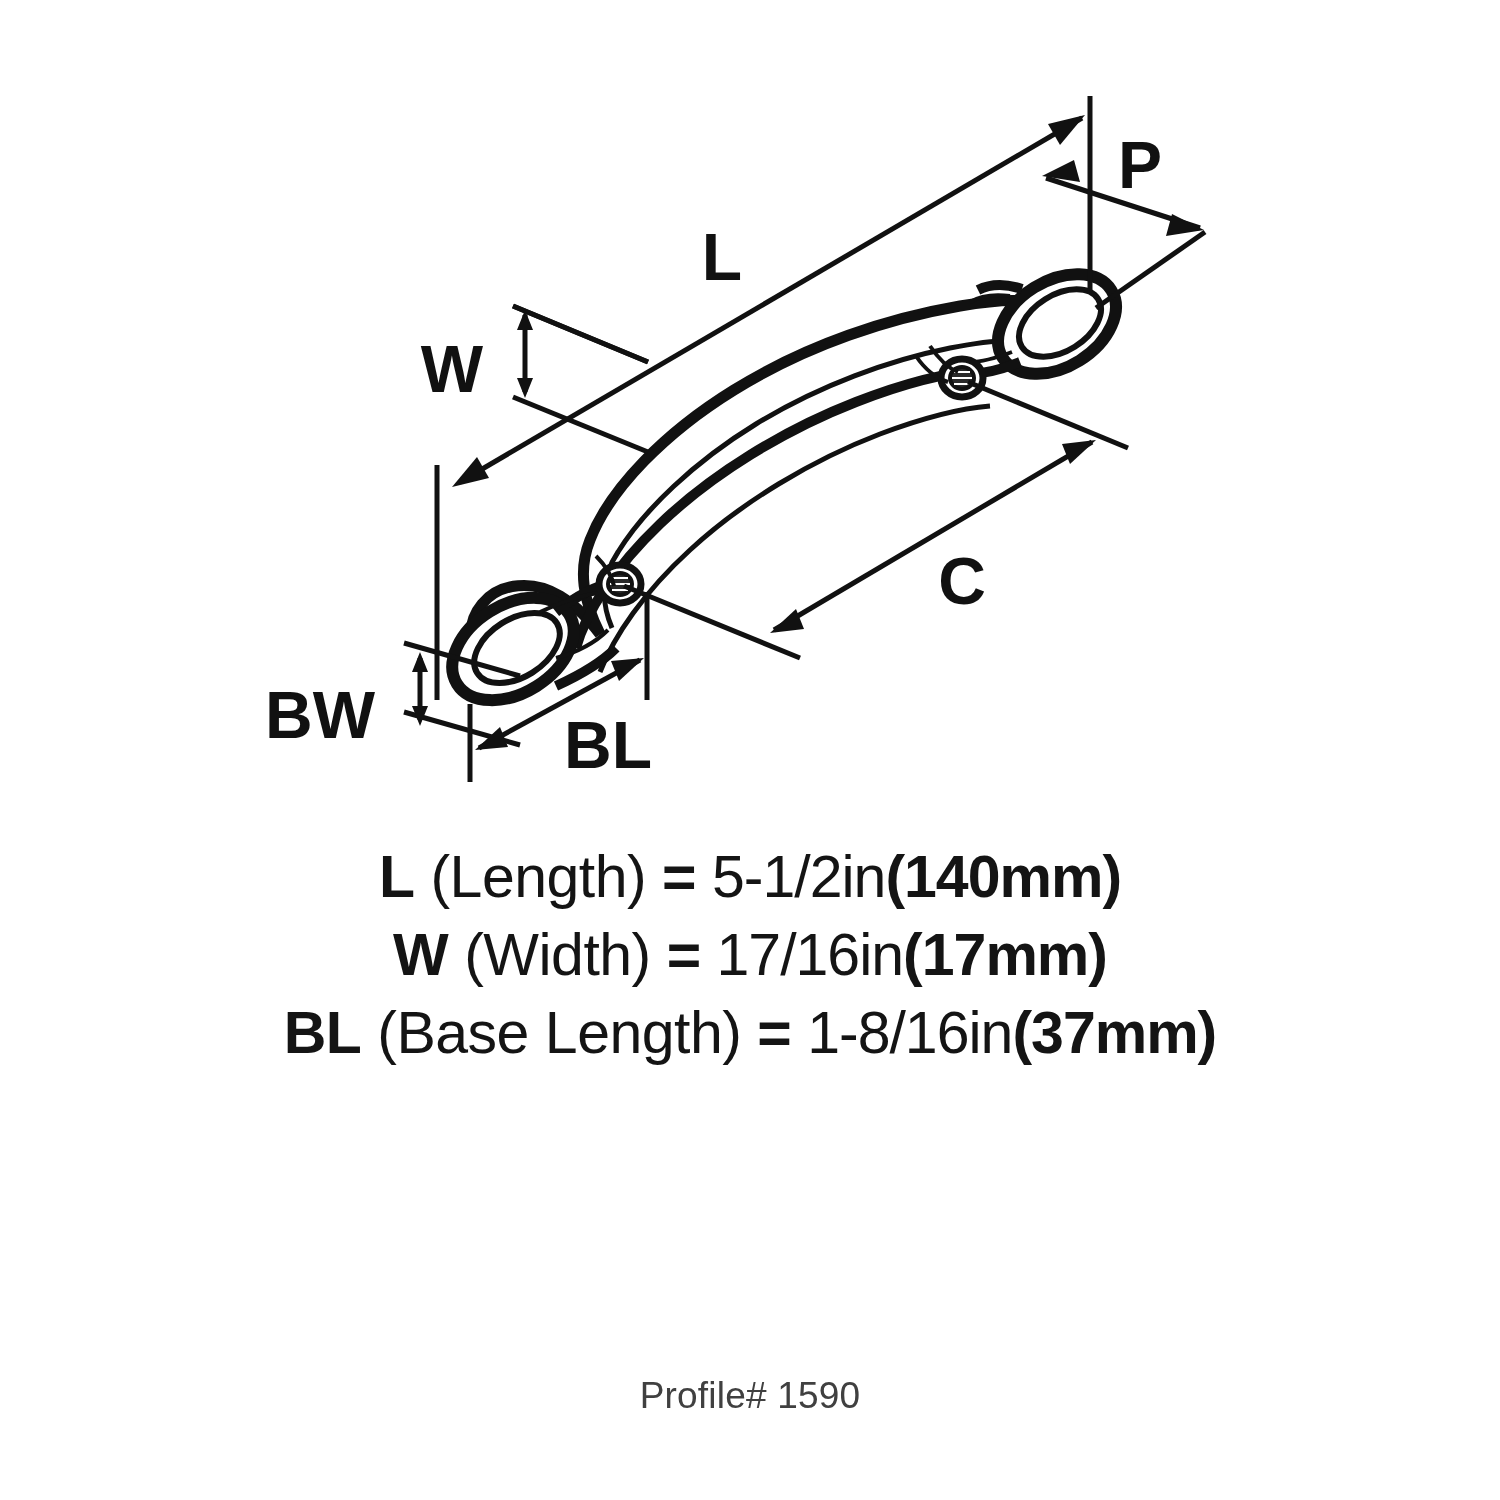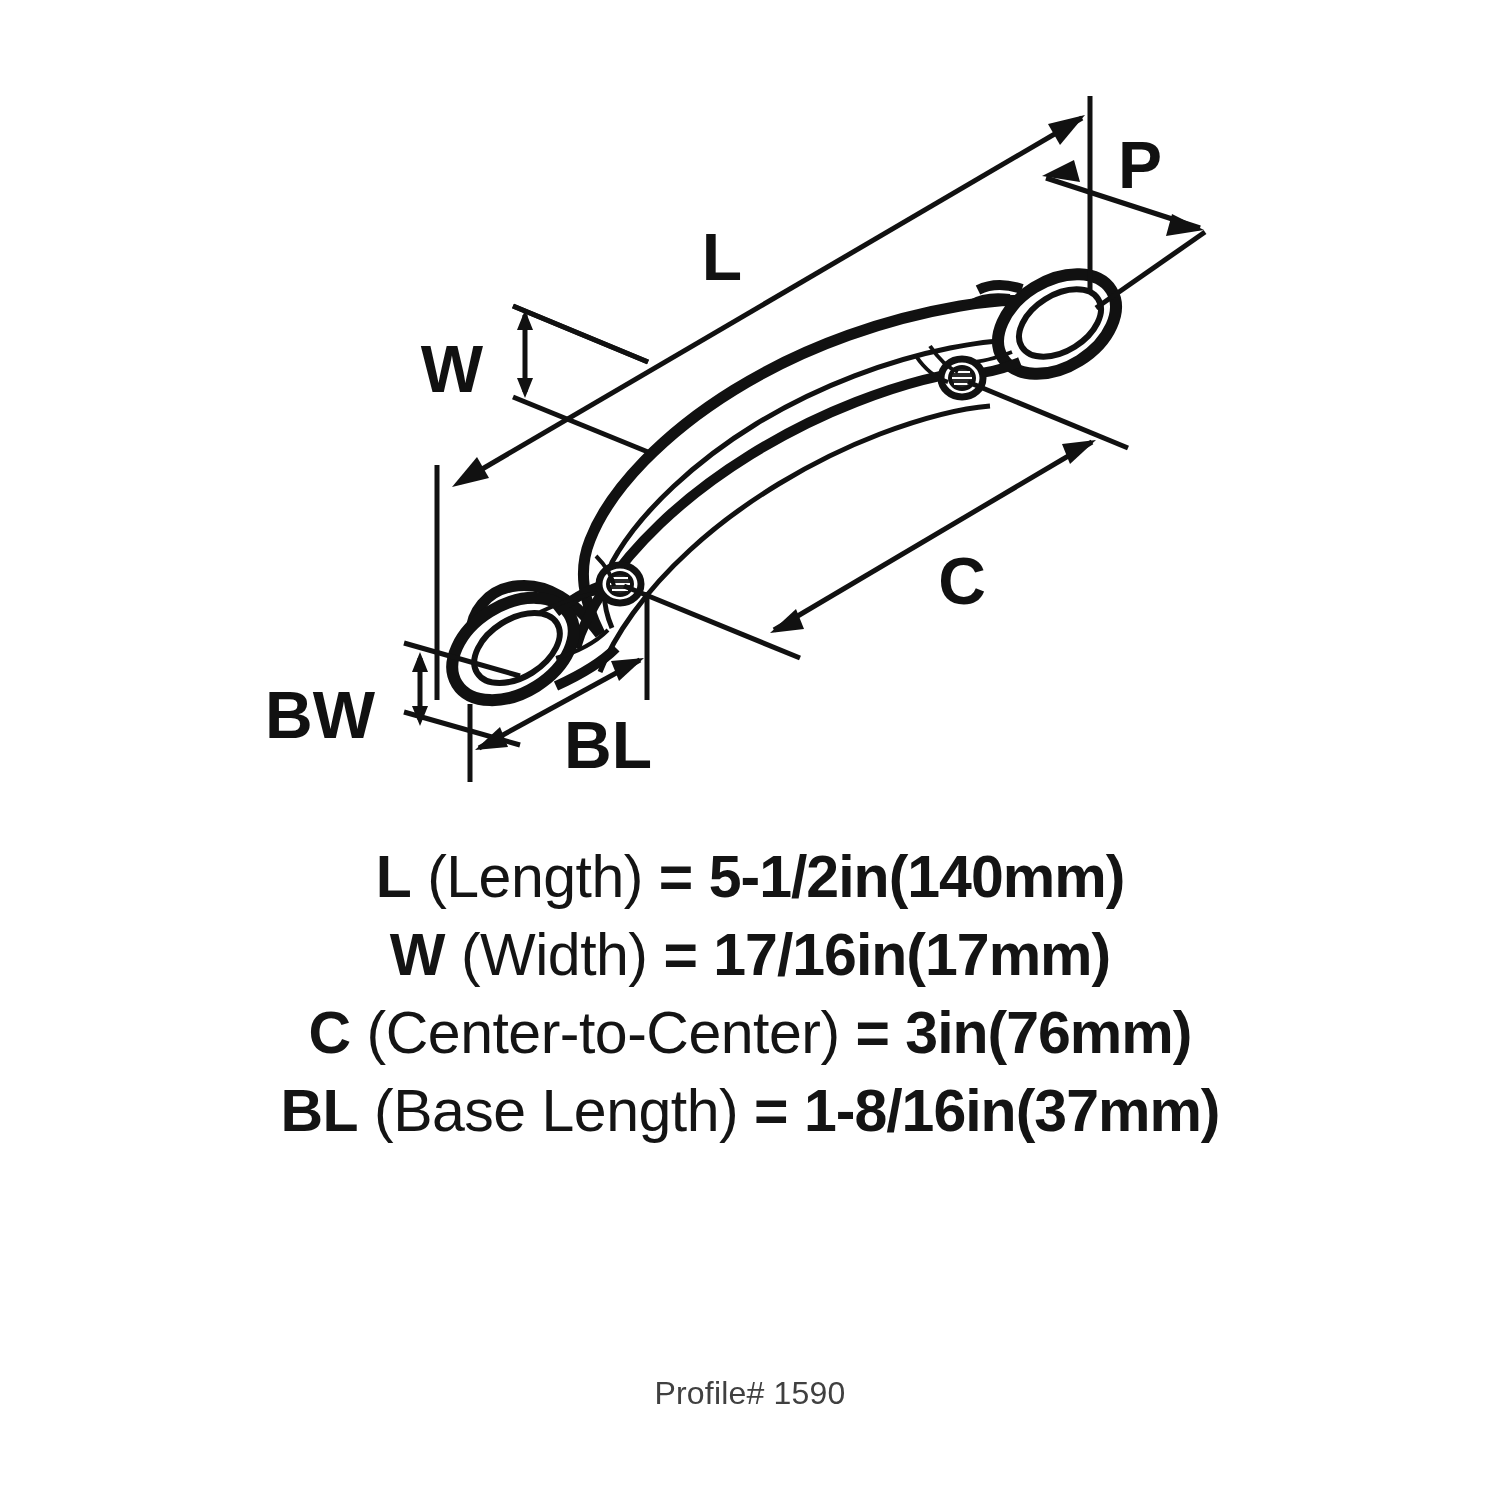--- a/index.html
+++ b/index.html
@@ -60,36 +60,36 @@
     font-weight: bold;
   }
   .spec-name {
     font-weight: normal;
     text-align: center;
   }
   .spec-eq {
     font-weight: bold;
   }
   .spec-value {
-    font-weight: bold;
+    font-weight: normal;
     letter-spacing: -1px;
   }
   .spec-metric {
     font-weight: bold;
     letter-spacing: -1px;
   }
 
   
   #profile-footer {
     position: absolute;
     left: 0;
     top: 1375px;
     width: 1500px;
     text-align: center;
-    font-size: 32px;
+    font-size: 37px;
     font-weight: normal;
     color: #404040;
     letter-spacing: 0.2px;
   }
 </style>
 </head>
 <body>
 
 <div id="page">
 
@@ -268,23 +268,20 @@
 
     <div class="spec-row">
       <span class="spec-code">L</span><span> </span><span class="spec-name">(Length)</span><span> </span><span class="spec-eq">=</span><span> </span><span class="spec-value">5-1/2in</span><span class="spec-metric">(140mm)</span>
     </div>
 
     <div class="spec-row">
       <span class="spec-code">W</span><span> </span><span class="spec-name">(Width)</span><span> </span><span class="spec-eq">=</span><span> </span><span class="spec-value">17/16in</span><span class="spec-metric">(17mm)</span>
     </div>
 
 
-    <div class="spec-row">
-      <span class="spec-code">C</span><span> </span><span class="spec-name">(Center-to-Center)</span><span> </span><span class="spec-eq">=</span><span> </span><span class="spec-value">3in</span><span class="spec-metric">(76mm)</span>
-    </div>
 
     <div class="spec-row">
       <span class="spec-code">BL</span><span> </span><span class="spec-name">(Base Length)</span><span> </span><span class="spec-eq">=</span><span> </span><span class="spec-value">1-8/16in</span><span class="spec-metric">(37mm)</span>
     </div>
 
 
   </div>
 
   <div id="profile-footer">Profile# 1590</div>
 

